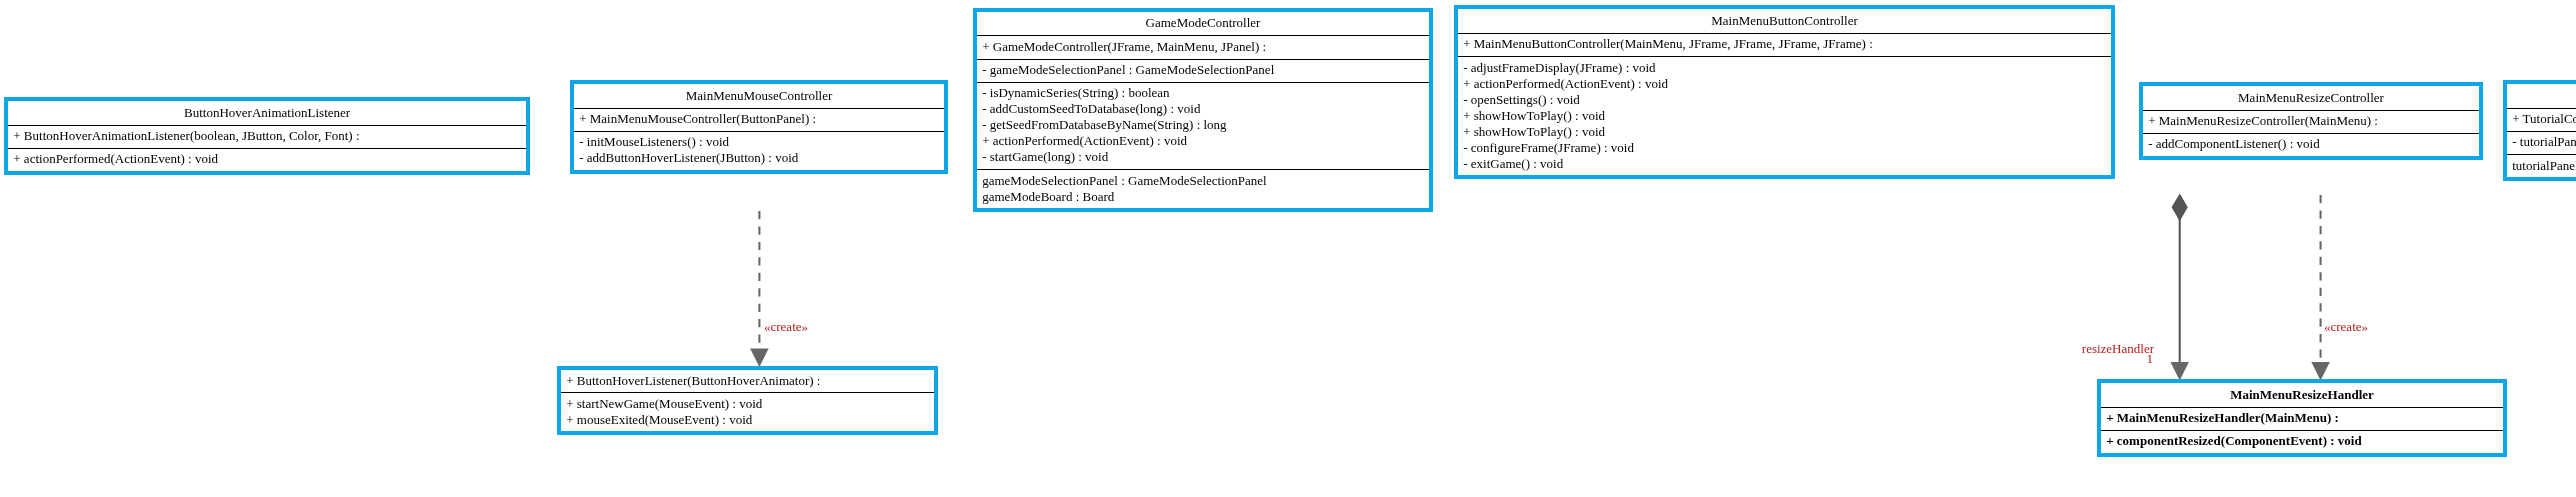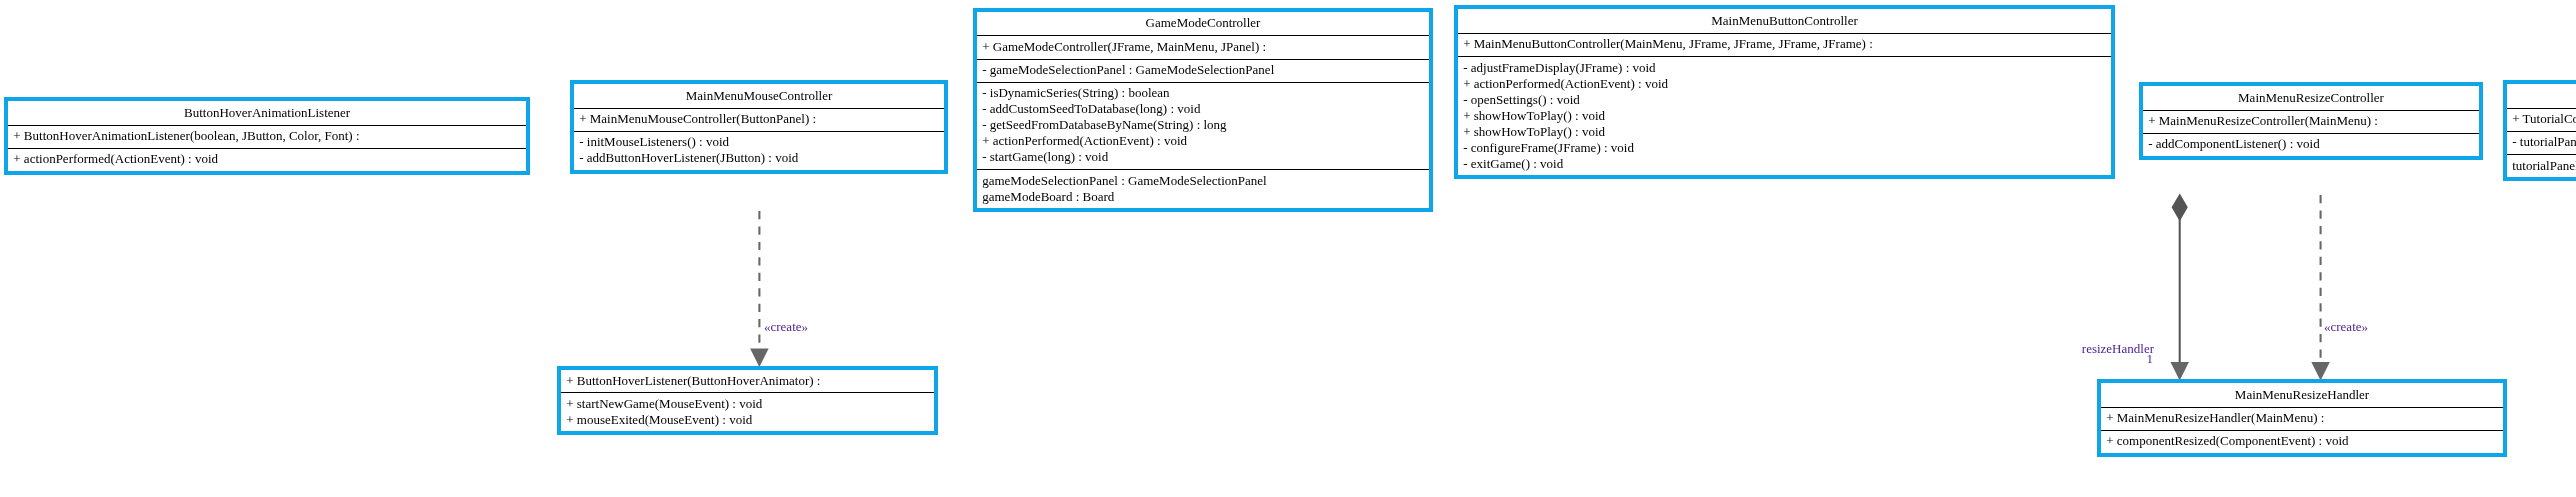--- a/index.html
+++ b/index.html
@@ -41,21 +41,21 @@
 
   
   .edge{position:absolute;z-index:2;}
   .edge svg{display:block;overflow:visible;}
   .edge-label{
     position:absolute;
     font-size:13px;
     line-height:15.5px;
     white-space:nowrap;
     z-index:6;
-    color:#4c1d95;
+    color:#b91c1c;
   }
 </style>
 </head>
 <body>
 
 <div id="canvas">
 
   <div class="edge" style="left:732px;top:211px;width:62px;height:157px;">
     <svg width="62" height="157" viewBox="0 0 120 305">
       <line x1="53" y1="0" x2="53" y2="282" stroke="#666666" stroke-width="4" stroke-dasharray="16,14"></line>
@@ -170,21 +170,21 @@
   <div class="uml-class" style="left:557px;top:366px;width:381px;">
     <div class="uml-compartment members">
       <div class="uml-member">+ ButtonHoverListener(ButtonHoverAnimator) :</div>
     </div>
     <div class="uml-compartment members">
       <div class="uml-member">+ startNewGame(MouseEvent) : void</div>
       <div class="uml-member">+ mouseExited(MouseEvent) : void</div>
     </div>
   </div>
 
-  <div class="uml-class" style="left:2097px;top:379px;width:410px;">
+  <div class="uml-class" style="left:2097px;top:379px;width:410px;font-weight:bold;">
     <div class="uml-compartment uml-name">MainMenuResizeHandler</div>
     <div class="uml-compartment members">
       <div class="uml-member">+ MainMenuResizeHandler(MainMenu) :</div>
     </div>
     <div class="uml-compartment members">
       <div class="uml-member">+ componentResized(ComponentEvent) : void</div>
     </div>
   </div>
 
 </div>

